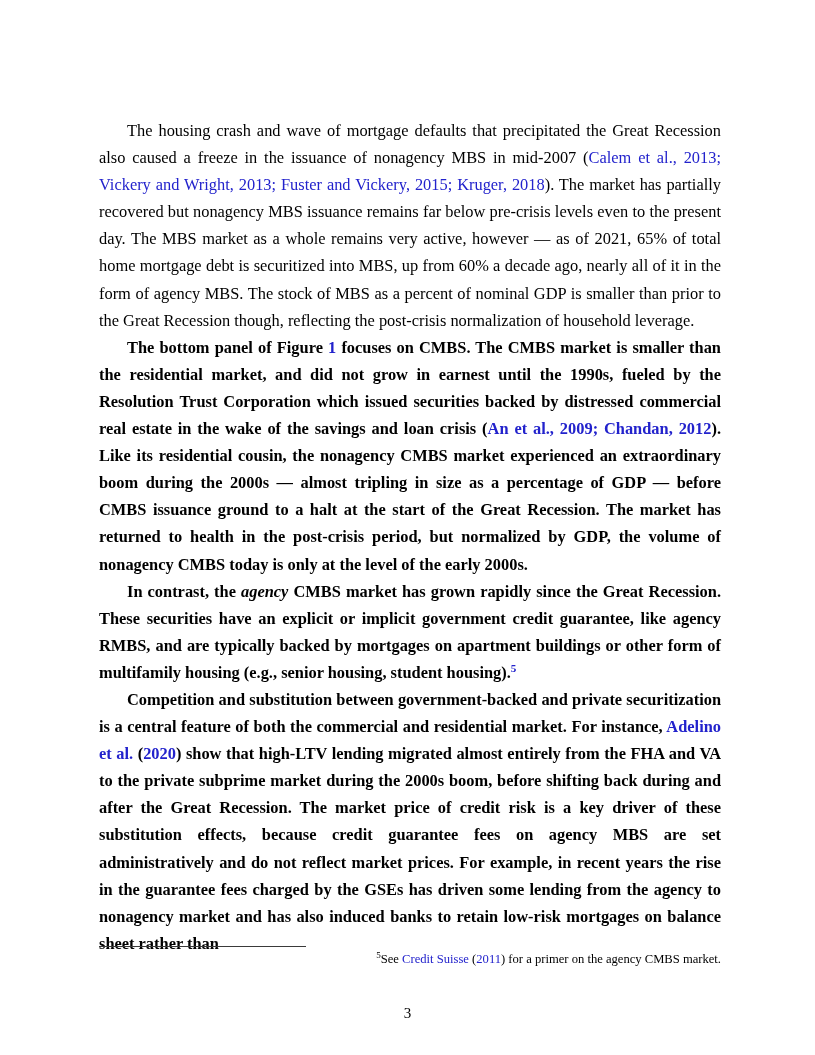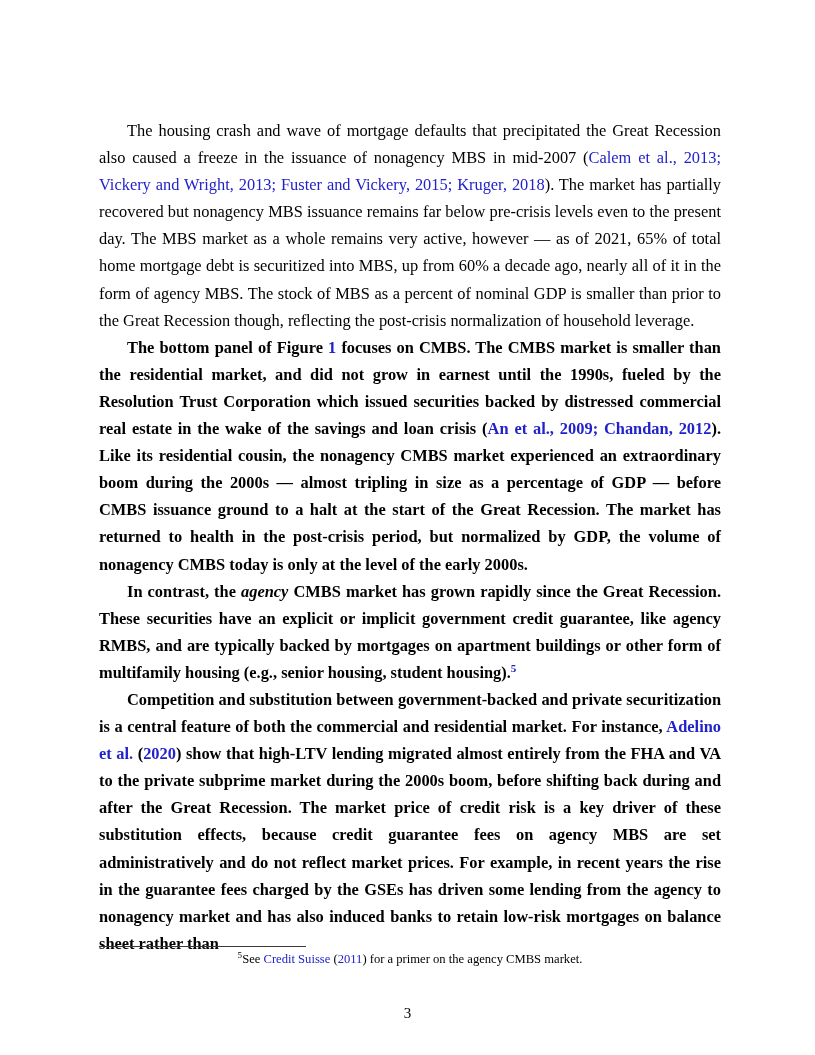--- a/index.html
+++ b/index.html
@@ -77,21 +77,21 @@
     width: 207px;
     height: 0;
     border-top: 1.1px solid #3a3a3a;
     margin: 0 0 4px 0;
   }
 
   p.footnote {
     margin: 0;
     font-size: 12.6px;
     line-height: 16px;
-    text-align: center;
+    text-align: right;
     text-indent: 0;
   }
 
   p.footnote sup.fnnum {
     font-size: 0.72em;
     vertical-align: super;
     line-height: 0;
     color: #000000;
   }
 

